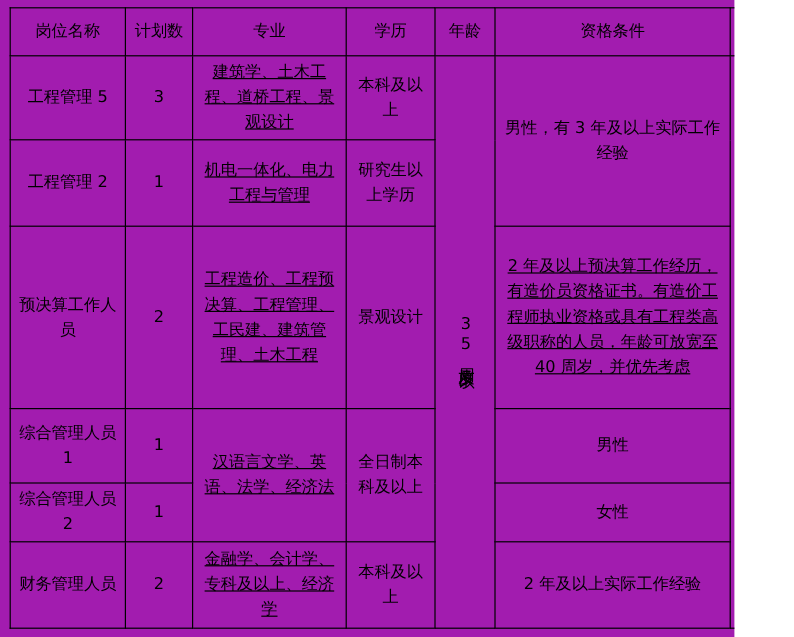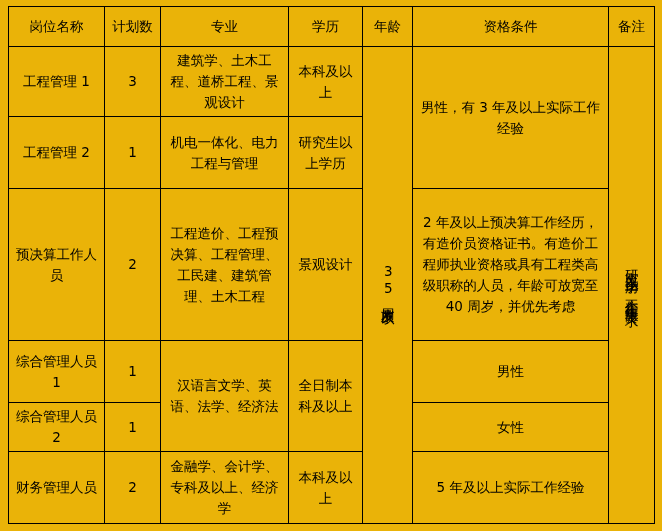--- a/index.html
+++ b/index.html
@@ -5,24 +5,24 @@
   html, body {
     margin: 0;
     padding: 0;
     background: #ffffff;
   }
   body {
     font-family: "DejaVu Sans", "Liberation Sans", sans-serif;
     color: #000000;
   }
   #sheet {
-    width: 662px;
+    width: 612px;
     height: 531px;
     position: relative;
-    background: #eab308;
+    background: #a21caf;
     overflow: hidden;
   }
   table.jobs {
     border-collapse: collapse;
     table-layout: fixed;
     margin: 6px 0 0 8px;
     width: 646px;
     height: 518px;
   }
   table.jobs td, table.jobs th {
@@ -49,21 +49,21 @@
     writing-mode: vertical-rl;
     text-orientation: upright;
     letter-spacing: 2px;
     line-height: 1.6;
     margin: 0 auto;
     display: inline-block;
     font-size: 13.5px;
   }
   .age-cell .vertical { letter-spacing: 1px; }
   .qual-left { text-align: left; }
-  .pad-l { padding-left: 6px; padding-right: 6px; }
+  .pad-l { padding-left: 6px; padding-right: 6px; text-decoration: underline; }
 </style>
 </head>
 <body>
 
 <div id="sheet">
   <table class="jobs">
     <colgroup>
       <col class="c-name">
         <col class="c-plan">
         <col class="c-major">
@@ -77,21 +77,21 @@
         <td>岗位名称</td>
         <td>计划数</td>
         <td>专业</td>
         <td>学历</td>
         <td>年龄</td>
         <td>资格条件</td>
         <td>备注</td>
       </tr>
 
       <tr style="height:62px;">
-        <td>工程管理 1</td>
+        <td>工程管理 5</td>
         <td>3</td>
         <td class="pad-l">建筑学、土木工程、道桥工程、景观设计</td>
         <td>本科及以上</td>
         <td class="age-cell" rowspan="6">
           <span class="vertical">35周岁及以下</span>
         </td>
         <td rowspan="2">男性，有 3 年及以上实际工作经验</td>
         <td class="note-cell" rowspan="6">
           <span class="vertical">研究生以上学历，不作工作年限要求</span>
         </td>
@@ -124,17 +124,17 @@
         <td>综合管理人员 2</td>
         <td>1</td>
         <td>女性</td>
       </tr>
 
       <tr style="height:72px;">
         <td>财务管理人员</td>
         <td>2</td>
         <td class="pad-l">金融学、会计学、专科及以上、经济学</td>
         <td>本科及以上</td>
-        <td>5 年及以上实际工作经验</td>
+        <td>2 年及以上实际工作经验</td>
       </tr>
     </tbody>
   </table>
 </div>
 
 </body></html>

